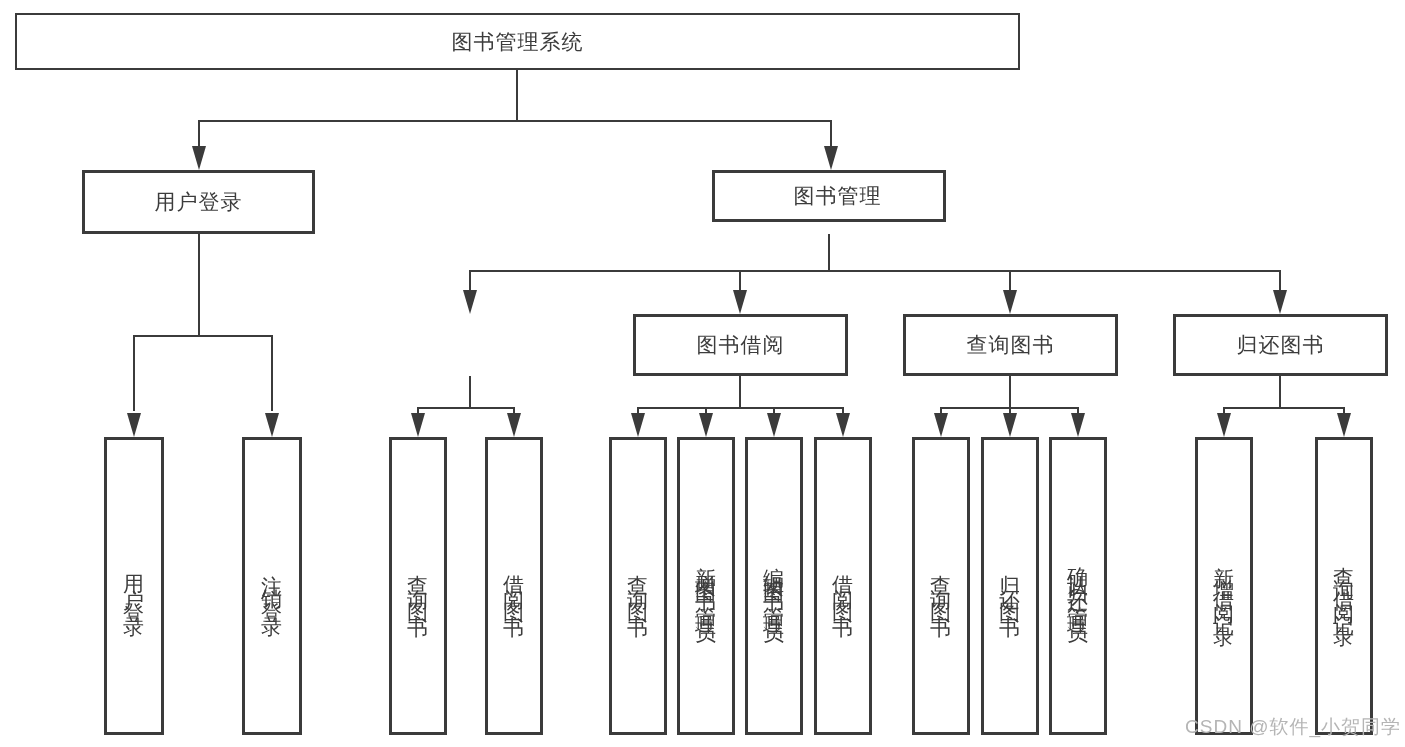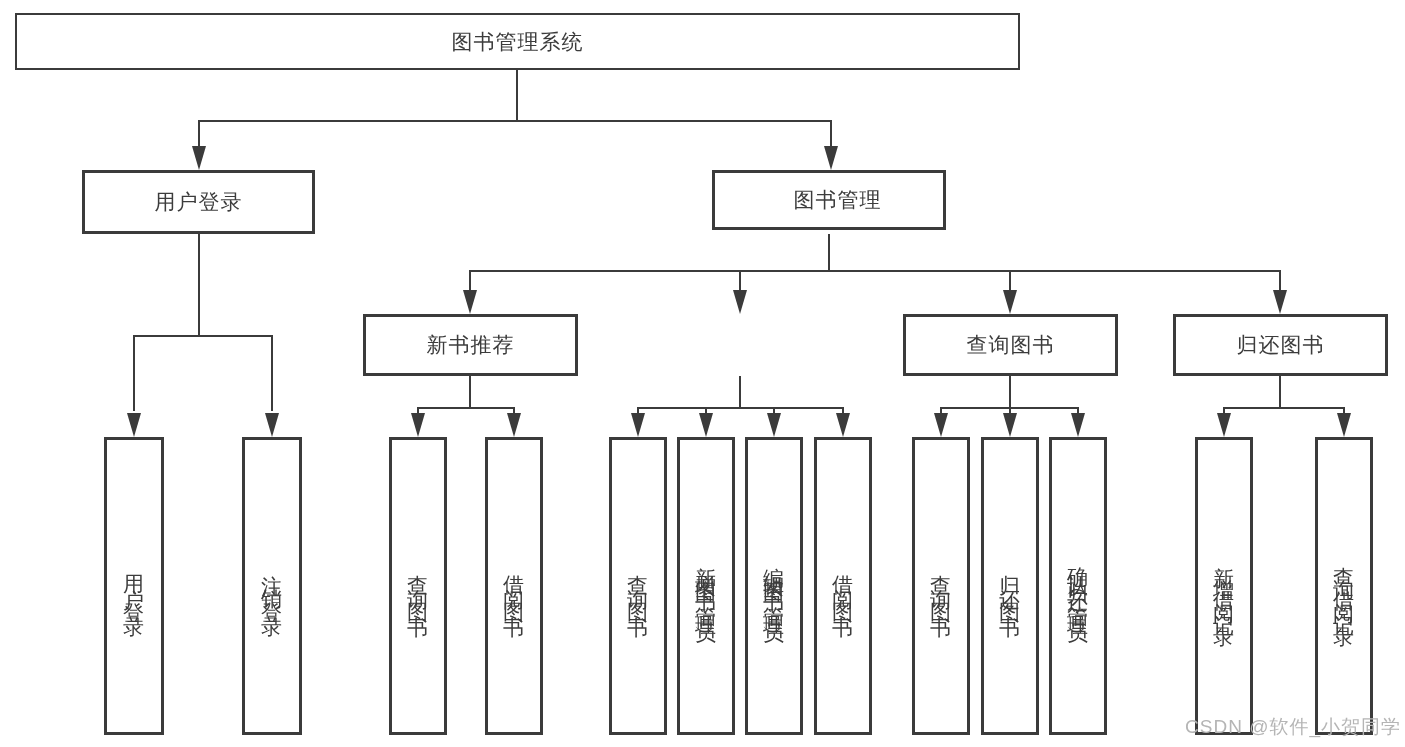--- a/index.html
+++ b/index.html
@@ -68,21 +68,21 @@
   <div class="vline" style="left:516px;top:70px;height:50px;"></div>
   <div class="hline" style="left:198px;top:120px;width:634px;"></div>
   <div class="vline" style="left:198px;top:120px;height:30px;"></div>
   <div class="arrow" style="left:192px;top:146px;"></div>
   <div class="vline" style="left:830px;top:120px;height:30px;"></div>
   <div class="arrow" style="left:824px;top:146px;"></div>
 
   <div class="box" style="left:82px;top:170px;width:233px;height:64px;">
     <span>用户登录</span>
   </div>
-  <div class="box" style="left:712px;top:170px;width:234px;height:60px;padding-left:17px;">
+  <div class="box" style="left:712px;top:170px;width:234px;height:52px;padding-left:17px;">
     <span>图书管理</span>
   </div>
 
   <div class="vline" style="left:198px;top:234px;height:102px;"></div>
   <div class="hline" style="left:133px;top:335px;width:140px;"></div>
   <div class="vline" style="left:133px;top:335px;height:76px;"></div>
   <div class="arrow" style="left:127px;top:413px;"></div>
   <div class="vline" style="left:271px;top:335px;height:76px;"></div>
   <div class="arrow" style="left:265px;top:413px;"></div>
 
@@ -90,22 +90,22 @@
   <div class="hline" style="left:469px;top:270px;width:812px;"></div>
   <div class="vline" style="left:469px;top:270px;height:22px;"></div>
   <div class="arrow" style="left:463px;top:290px;"></div>
   <div class="vline" style="left:739px;top:270px;height:22px;"></div>
   <div class="arrow" style="left:733px;top:290px;"></div>
   <div class="vline" style="left:1009px;top:270px;height:22px;"></div>
   <div class="arrow" style="left:1003px;top:290px;"></div>
   <div class="vline" style="left:1279px;top:270px;height:22px;"></div>
   <div class="arrow" style="left:1273px;top:290px;"></div>
 
-  <div class="box" style="left:363px;top:314px;width:215px;height:62px;">
-    <span>新书推荐</span>
+  <div class="box" style="left:633px;top:314px;width:215px;height:62px;">
+    <span>图书借阅</span>
   </div>
   <div class="box" style="left:903px;top:314px;width:215px;height:62px;">
     <span>查询图书</span>
   </div>
   <div class="box" style="left:1173px;top:314px;width:215px;height:62px;">
     <span>归还图书</span>
   </div>
 
   <div class="vline" style="left:469px;top:376px;height:33px;"></div>
   <div class="hline" style="left:417px;top:407px;width:98px;"></div>

